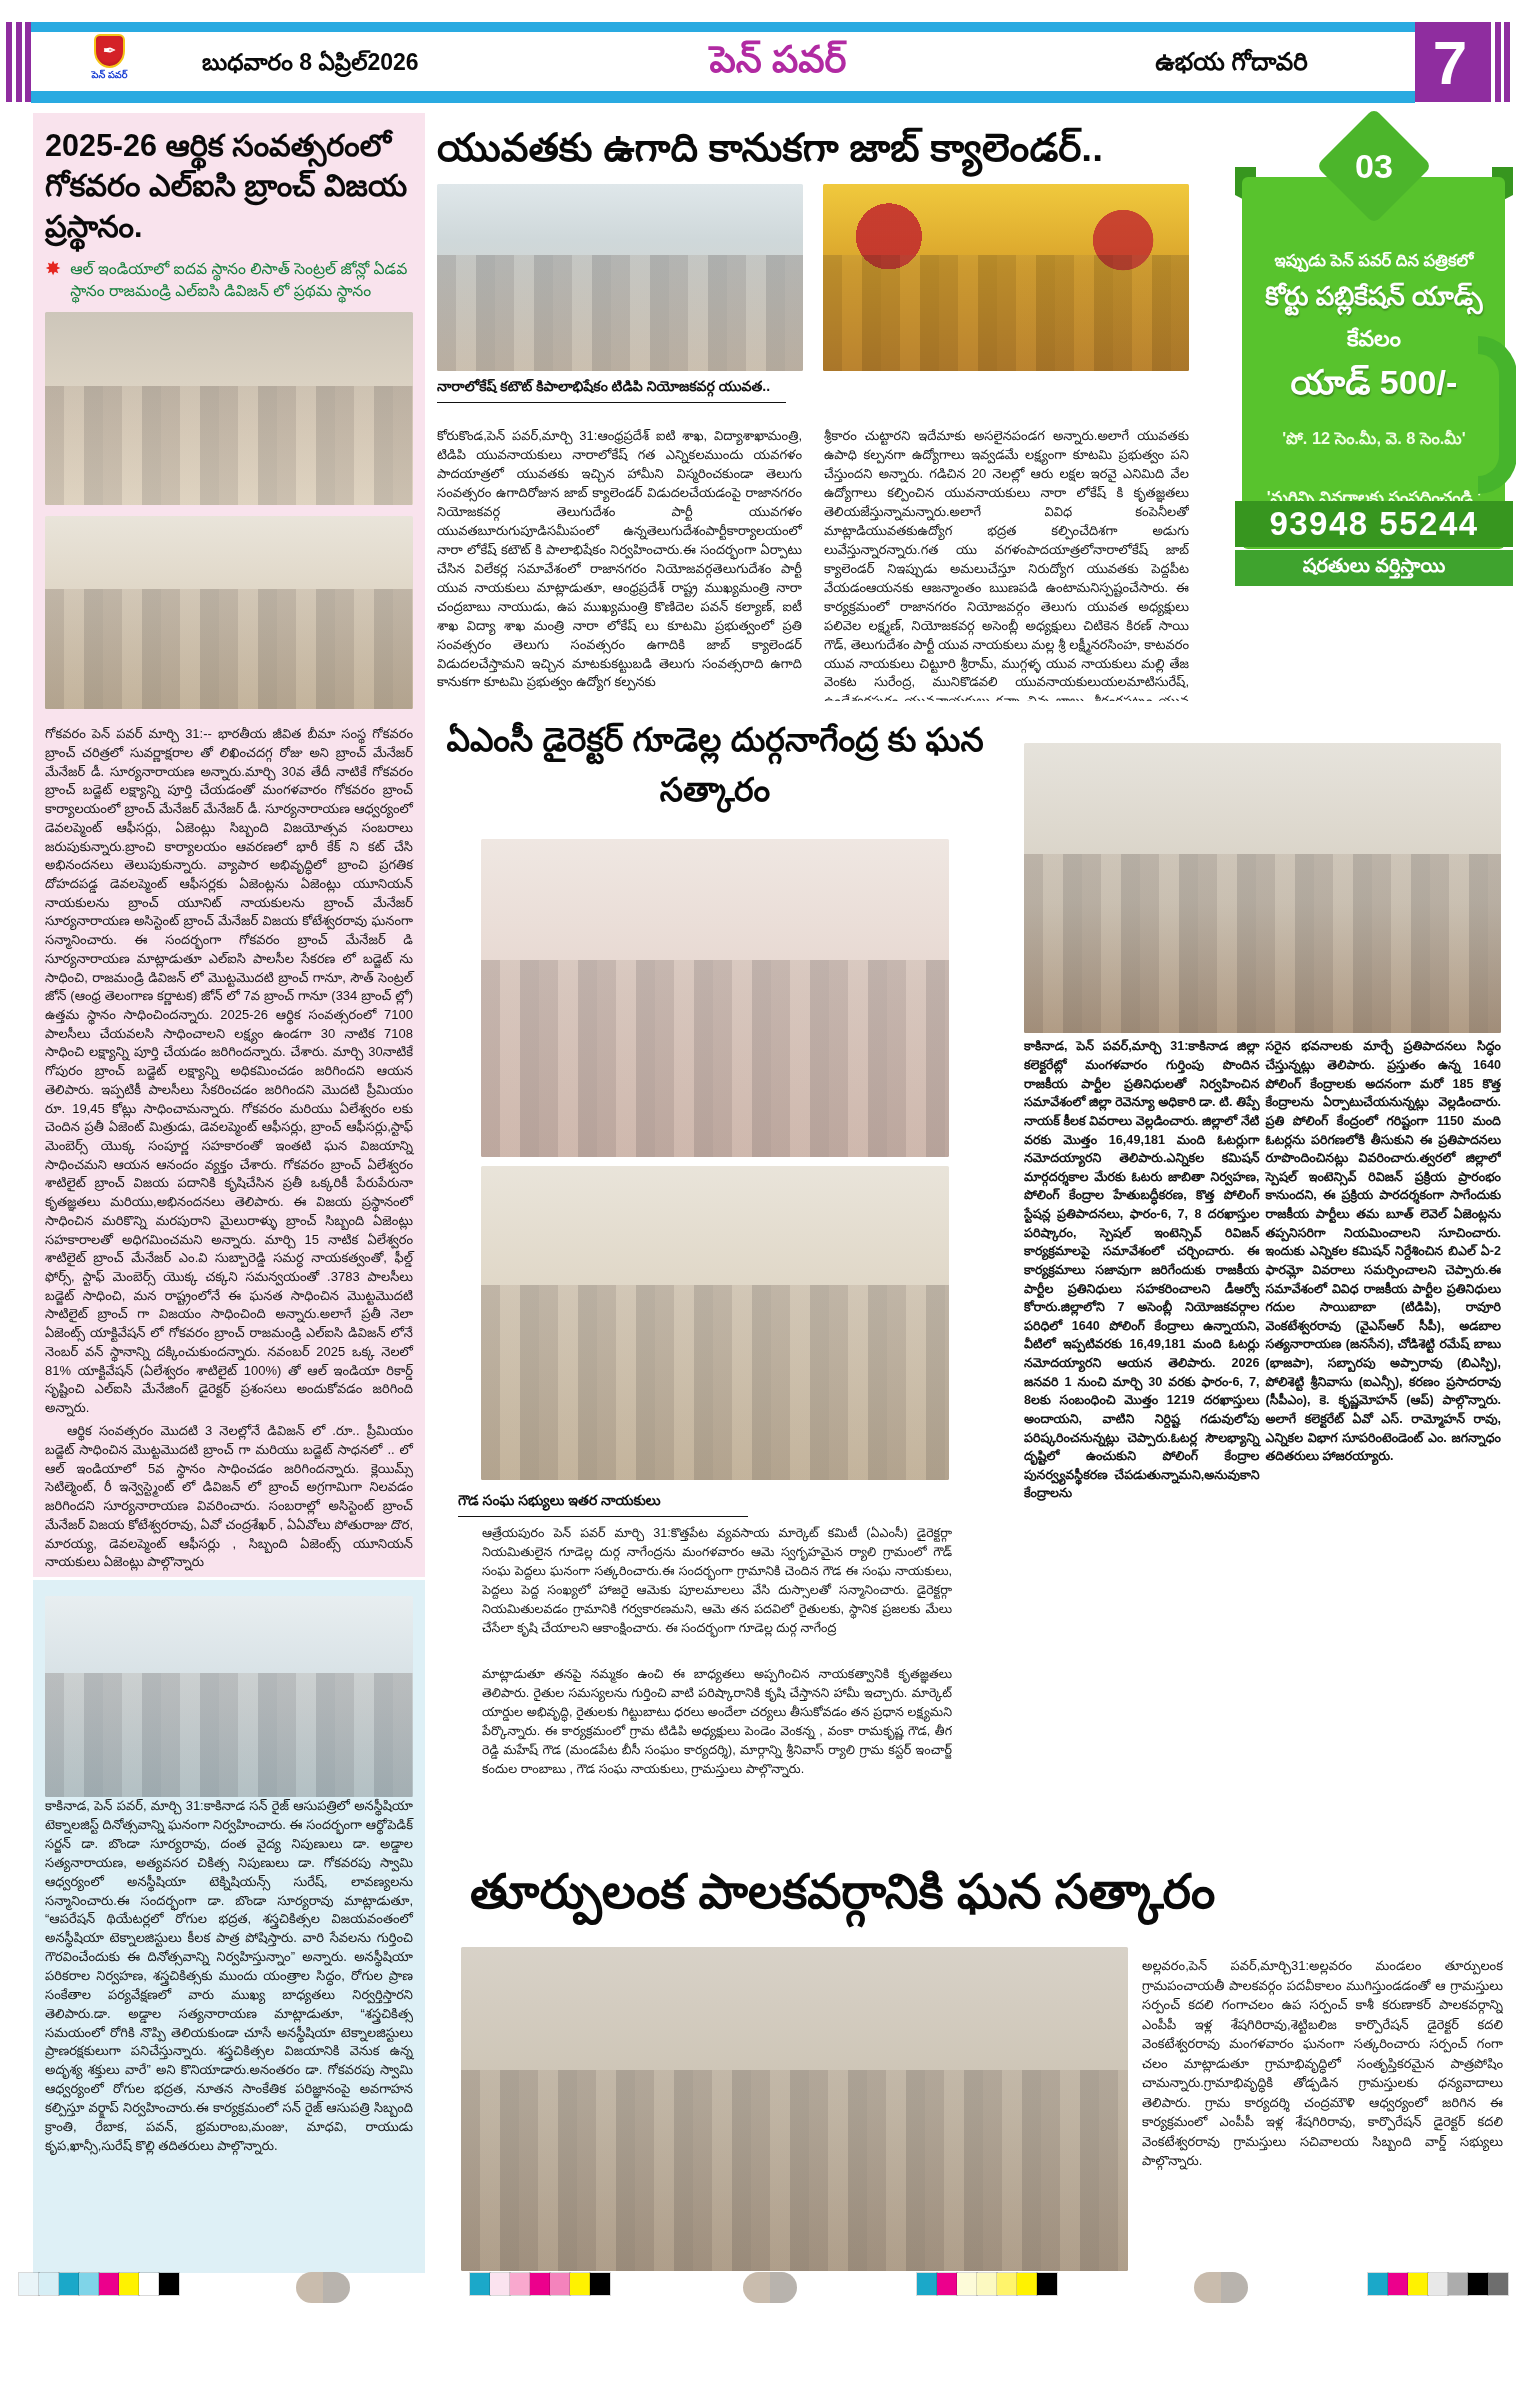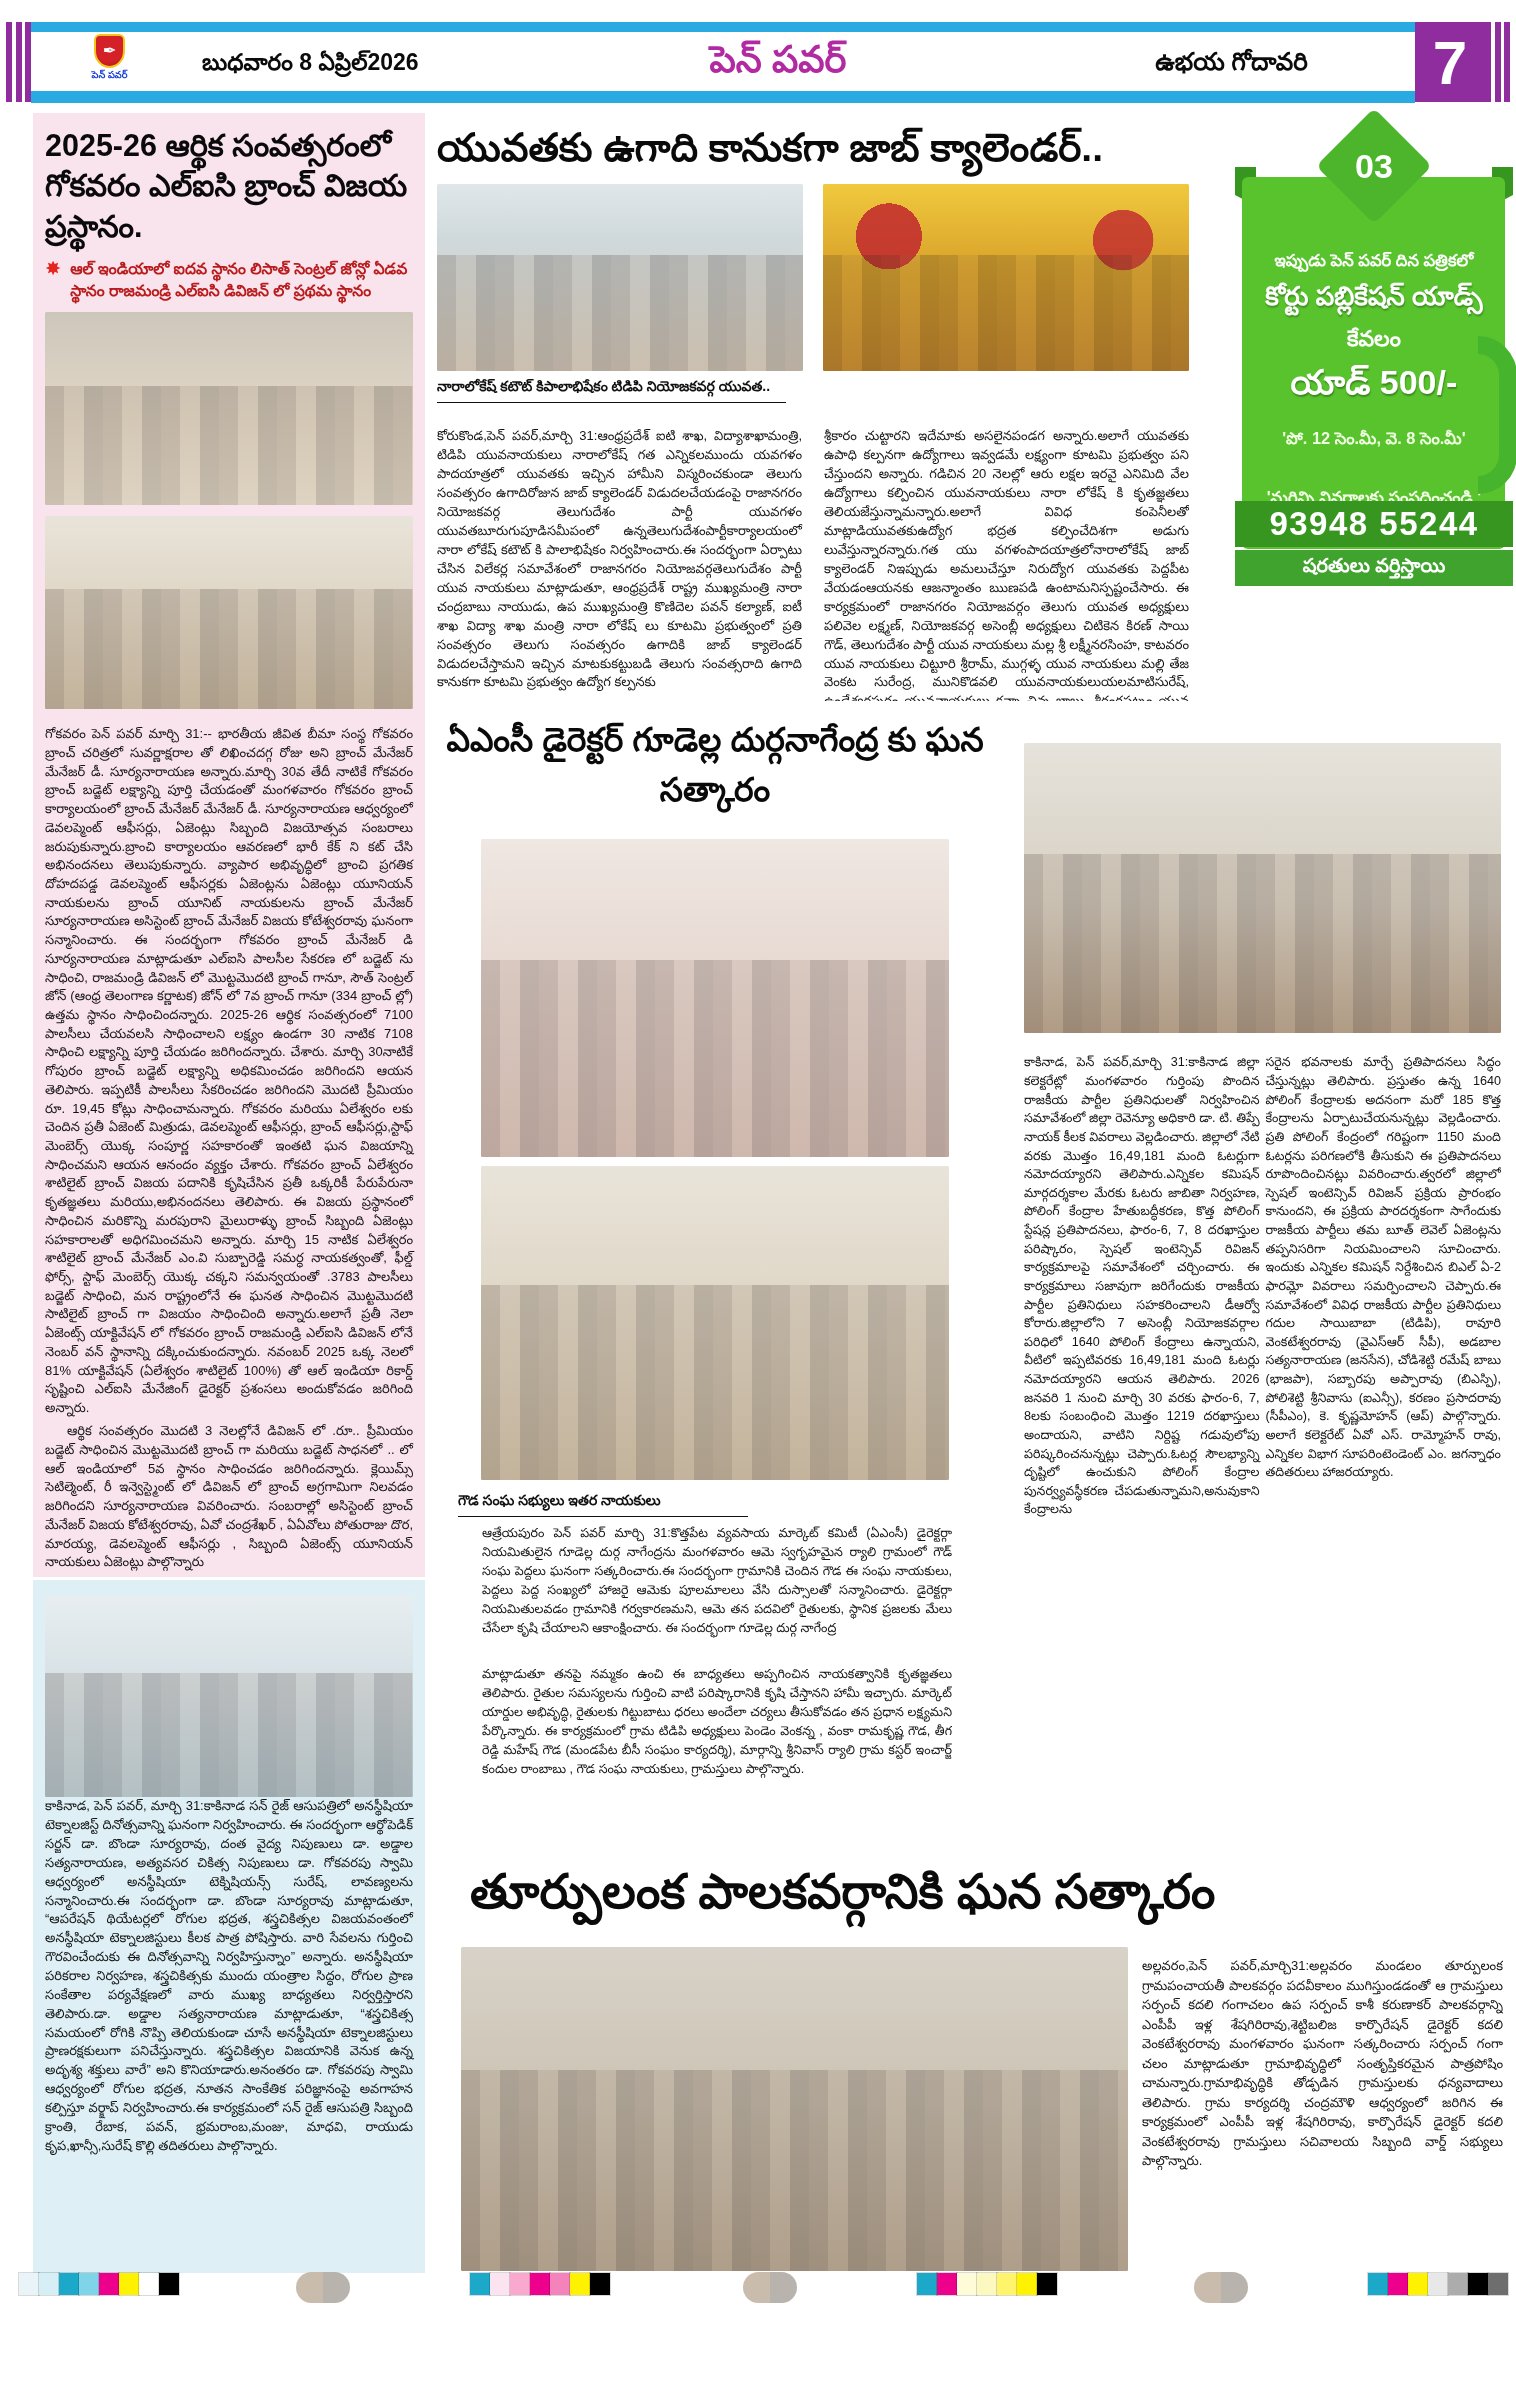--- a/index.html
+++ b/index.html
@@ -47,21 +47,21 @@
   .ph-hospital { background:linear-gradient(180deg,#e8eef0,#d2dde2 55%,#bcd0d8); }
   .ph-office   { background:linear-gradient(180deg,#e6e3dc,#d6cfc2 55%,#b9a58e); }
   .ph-pinkroom { background:linear-gradient(180deg,#efe7e2,#e6d6cf 50%,#dcc6bd); }
   .ph-hall     { background:linear-gradient(180deg,#d8d2c8,#cbc2b2 50%,#b7a894); }
 
   
   #lic-block { left:33px; top:113px; width:392px; height:1464px; background:#F9E3ED; padding:12px; overflow:hidden; }
   .lic-headline { font-size:30.5px; line-height:1.32; }
   .lic-bullet { display:flex; gap:9px; margin-top:12px; }
   .lic-star { color:#E52620; font-size:19.3px; line-height:1.1; }
-  .lic-bullet-text { font-size:15.6px; line-height:1.42; font-weight:bold; color:#b91c1c; }
+  .lic-bullet-text { font-size:15.6px; line-height:1.42; font-weight:normal; color:#15803d; }
   .lic-photo { height:193px; margin-top:10.4px; }
   .lic-body { margin-top:16.4px; font-size:13px; line-height:1.44; }
   .lic-body p + p { margin-top:4.5px; text-indent:22px; }
 
   
   #sunrise-block { left:33px; top:1580px; width:392px; height:693px; background:#DEF0F6; padding:9px 12px; overflow:hidden; }
   .sun-headline { font-size:19.3px; line-height:1.3; }
   .sun-photo { height:201px; margin-top:7.4px; }
   .sun-body { margin-top:0; font-size:13px; line-height:1.45; }
 
@@ -105,21 +105,21 @@
   .amc-photo1 { width:468px; height:318px; margin:25px auto 0; }
   .amc-photo2 { width:468px; height:314px; margin:9px auto 0; }
   .amc-caption { margin:12px 0 0 21px; width:290px; }
   .amc-cols { margin:7.4px 0 0 45px; width:470px; gap:6px; height:276px; overflow:hidden;flex-direction:column; }
   .amc-cols .body-text { font-size:12.6px; line-height:1.5; }
 
   
   #voters-block { left:1024px; top:730px; width:477px; }
   .vot-headline { font-size:33px; line-height:1.38; }
   .vot-photo { height:290px; margin-top:13.4px; }
-  .vot-cols { gap:6px; margin-top:20px; height:633px; overflow:hidden; }
+  .vot-cols { gap:6px; margin-top:4px; height:633px; overflow:hidden;font-weight:bold; }
   .vot-cols .body-text { font-size:12.6px; line-height:1.48; }
 
   
   #palaka-headline { left:470px; top:1864px; width:1011px; font-size:48px; white-space:nowrap; }
   #palaka-photo { left:461px; top:1947px; width:667px; height:324px; }
   #palaka-body { left:1142px; top:1956px; width:361px; height:300px; overflow:hidden; font-size:13px; line-height:1.5; }
 
   
   #regmarks { left:0; top:2270px; width:1516px; height:34px; }
   .rg { position:absolute; top:3px; display:flex; }

